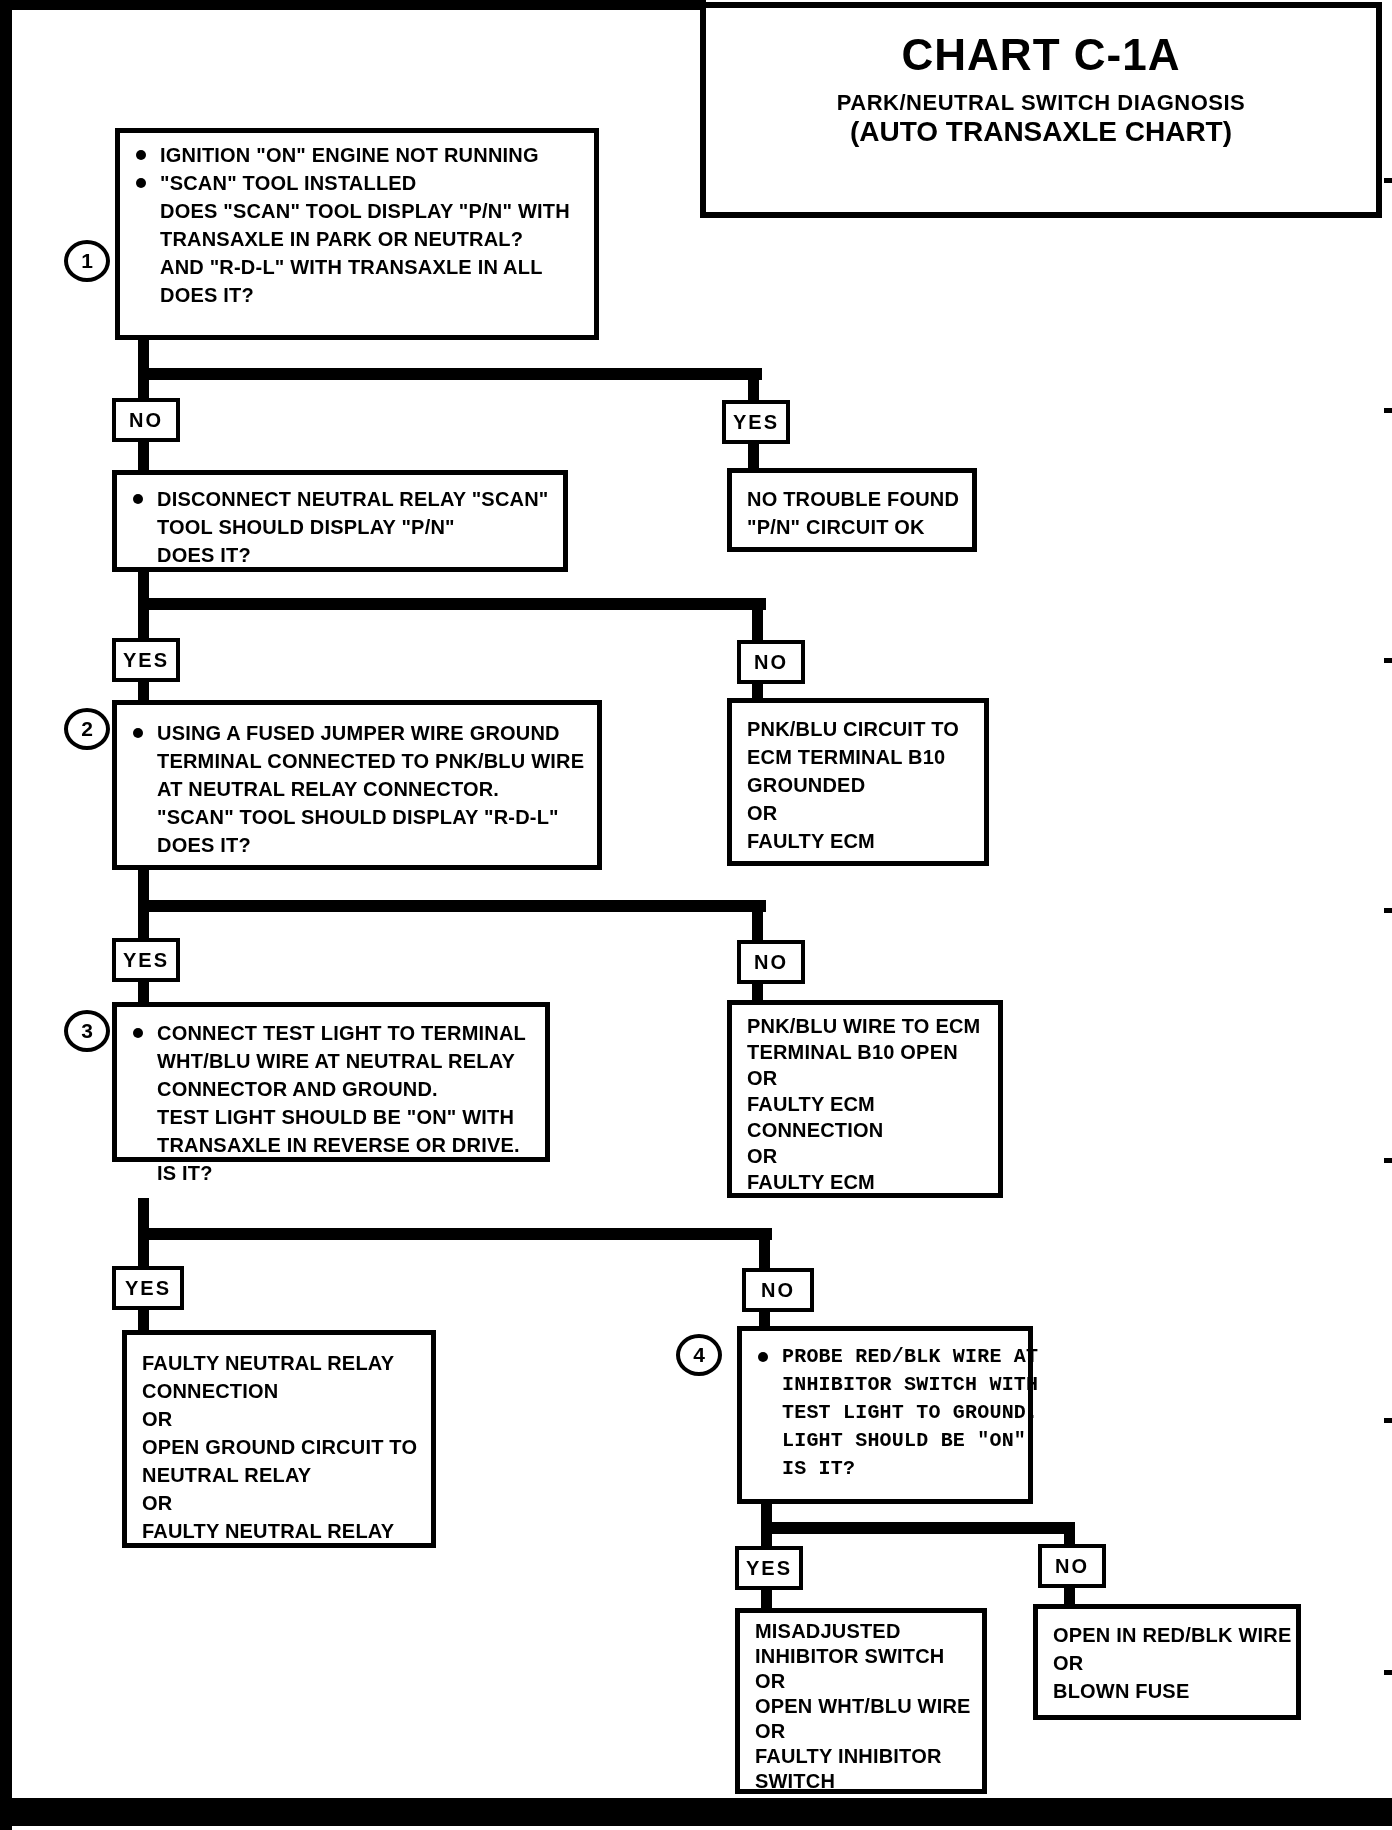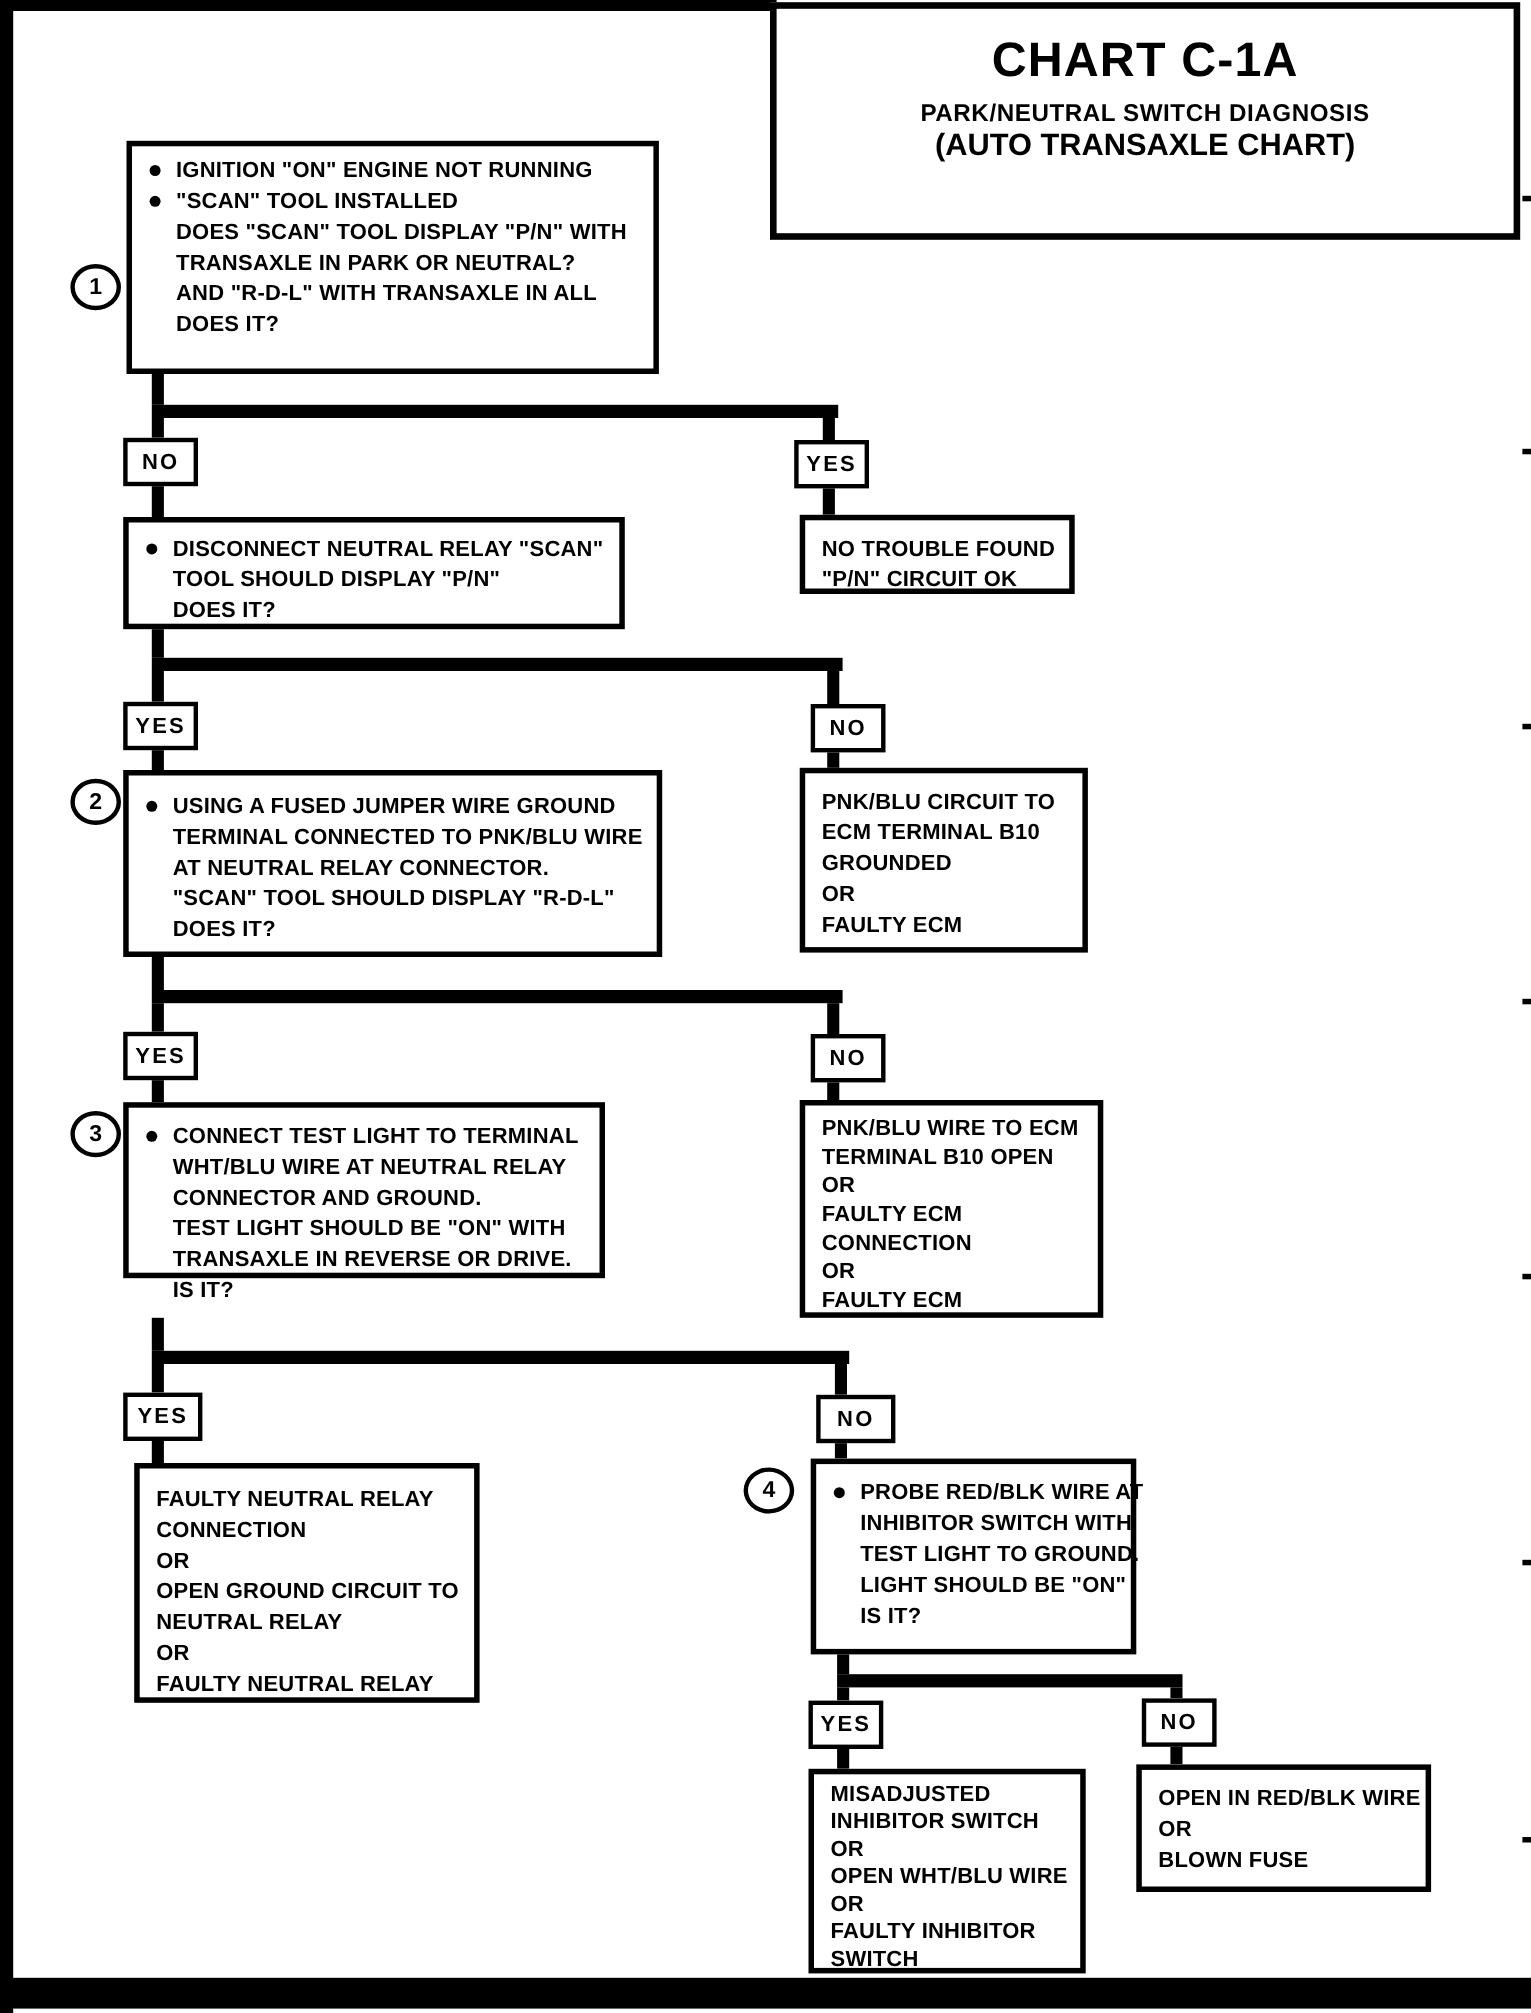--- a/index.html
+++ b/index.html
@@ -86,21 +86,21 @@
   <div class="blabel" style="left:722px;top:400px;width:68px;height:44px;">YES</div>
   <div class="vline" style="left:138px;top:442px;width:11px;height:28px;"></div>
   <div class="vline" style="left:748px;top:444px;width:11px;height:24px;"></div>
 
   <div class="flowbox" style="left:112px;top:470px;width:456px;height:102px;">
     <div class="ln"><span class="dot"></span><span>DISCONNECT NEUTRAL RELAY "SCAN"</span></div>
     <div class="ln">TOOL SHOULD DISPLAY "P/N"</div>
     <div class="ln">DOES IT?</div>
   </div>
 
-  <div class="flowbox result" style="left:727px;top:468px;width:250px;height:72px;padding-top:12px;">
+  <div class="flowbox result" style="left:727px;top:468px;width:250px;height:84px;padding-top:12px;">
     <div class="ln">NO TROUBLE FOUND</div>
     <div class="ln">"P/N" CIRCUIT OK</div>
   </div>
 
   <div class="vline" style="left:138px;top:572px;width:11px;height:26px;"></div>
   <div class="hline" style="left:138px;top:598px;width:628px;height:12px;"></div>
   <div class="vline" style="left:138px;top:610px;width:11px;height:28px;"></div>
   <div class="vline" style="left:752px;top:610px;width:11px;height:30px;"></div>
   <div class="blabel" style="left:112px;top:638px;width:68px;height:44px;">YES</div>
   <div class="blabel" style="left:737px;top:640px;width:68px;height:44px;">NO</div>
@@ -166,21 +166,21 @@
     <div class="ln">FAULTY NEUTRAL RELAY</div>
     <div class="ln">CONNECTION</div>
     <div class="ln">OR</div>
     <div class="ln">OPEN GROUND CIRCUIT TO</div>
     <div class="ln">NEUTRAL RELAY</div>
     <div class="ln">OR</div>
     <div class="ln">FAULTY NEUTRAL RELAY</div>
   </div>
 
   <div class="stepnum" style="left:676px;top:1334px;">4</div>
-  <div class="flowbox" style="left:737px;top:1326px;width:296px;height:178px;padding-top:12px;">
+  <div class="flowbox" style="left:737px;top:1326px;width:296px;height:178px;padding-top:12px;font-family:Liberation Mono, monospace;">
     <div class="ln"><span class="dot"></span><span>PROBE RED/BLK WIRE AT</span></div>
     <div class="ln">INHIBITOR SWITCH WITH</div>
     <div class="ln">TEST LIGHT TO GROUND.</div>
     <div class="ln">LIGHT SHOULD BE "ON"</div>
     <div class="ln">IS IT?</div>
   </div>
 
   <div class="vline" style="left:761px;top:1504px;width:11px;height:18px;"></div>
   <div class="hline" style="left:761px;top:1522px;width:314px;height:12px;"></div>
   <div class="vline" style="left:761px;top:1534px;width:11px;height:12px;"></div>

